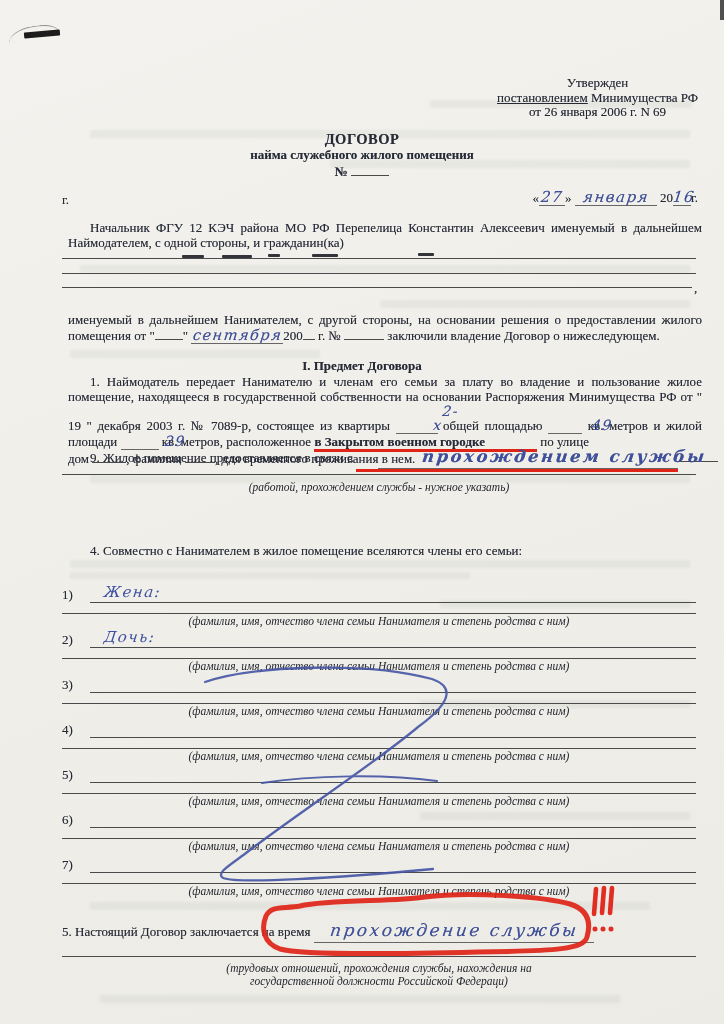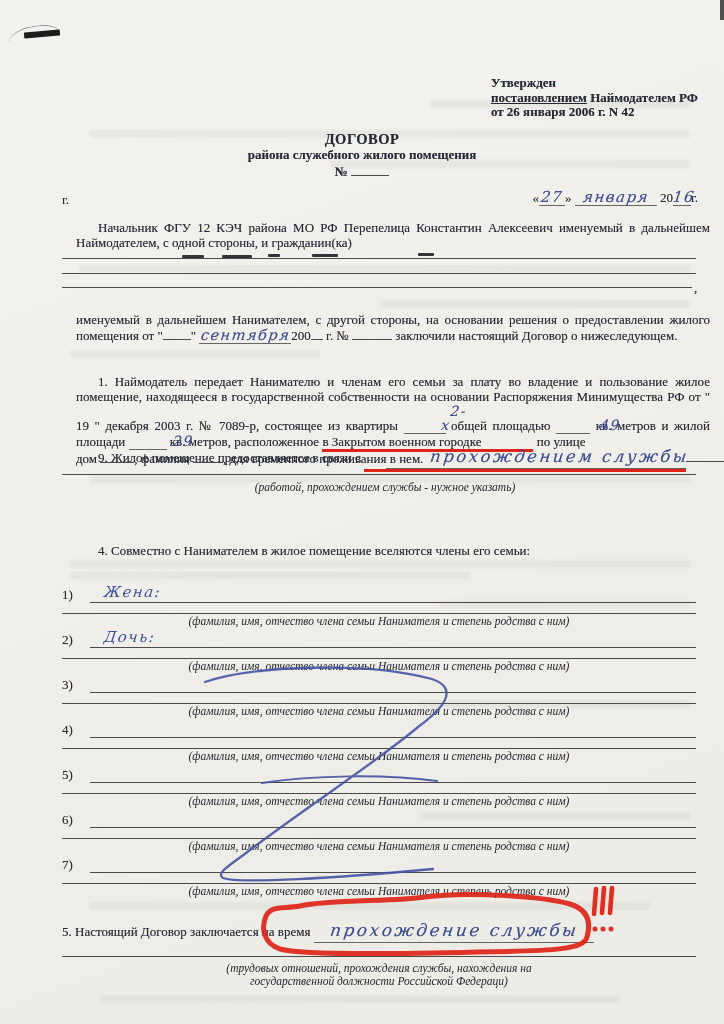--- a/index.html
+++ b/index.html
@@ -20,35 +20,35 @@
     line-height:15px;
   }
   .abs{position:absolute;}
   .txt{text-shadow:0 0 0.5px rgba(38,42,54,0.45);}
   
   .staple{left:24px;top:31px;width:36px;height:6px;background:#1c1c1c;transform:rotate(-5deg);border-radius:1px;}
   .staple-tail{left:8px;top:26px;width:52px;height:14px;border-top:1px solid rgba(70,70,70,.55);border-radius:50% 40% 0 0/100% 80% 0 0;transform:rotate(-8deg);}
   .corner-sliver{right:0;top:0;width:4px;height:20px;background:rgba(40,40,40,.8);}
   .bl{position:absolute;background:rgba(125,140,118,.09);filter:blur(1px);border-radius:2px;pointer-events:none;}
   
-  .approval{top:76px;right:26px;text-align:left;font-weight:bold;line-height:14.5px;}
+  .approval{top:76px;right:26px;text-align:center;font-weight:normal;line-height:14.5px;}
   .approval .u{text-decoration:underline;}
   .title{top:131px;left:0;width:100%;text-align:center;font-weight:bold;line-height:16px;}
   .title .main{font-size:14.5px;letter-spacing:.5px;}
   
   .blank{display:inline-block;border-bottom:1px solid var(--line);height:13px;vertical-align:baseline;}
   .blankline{position:absolute;border-bottom:1px solid var(--line);}
   .hw{
     font-family:"DejaVu Serif", serif;font-style:italic;color:var(--blue);
     display:inline-block;transform:skewX(-7deg);letter-spacing:1.5px;line-height:1;
   }
   .hw-slot{display:inline-block;border-bottom:1px solid #666;text-align:center;vertical-align:baseline;}
-  .redline{border-bottom:3px solid var(--red);}
+  .redline{border-bottom:3px solid var(--red);font-weight:bold;}
   .caption{font-style:italic;font-size:11.5px;color:#23262e;text-align:center;line-height:13px;}
-  .par{position:absolute;left:76px;width:634px;text-align:justify;}
+  .par{position:absolute;left:68px;width:634px;text-align:justify;}
   .indent{text-indent:22px;}
   
   .dateline-city{top:192px;left:62px;}
   .dateline-right{top:190px;right:26px;white-space:nowrap;}
   
   .dash{position:absolute;height:3px;background:#33343a;border-radius:1px;}
   
   .family{top:581px;left:62px;width:634px;}
   .frow{height:45px;}
   .fline1{display:flex;align-items:flex-end;height:22px;}
@@ -83,27 +83,27 @@
   <div class="bl" style="left:70px;top:560px;width:620px;height:8px"></div>
   <div class="bl" style="left:70px;top:572px;width:400px;height:7px"></div>
   <div class="bl" style="left:440px;top:600px;width:250px;height:8px"></div>
   <div class="bl" style="left:420px;top:700px;width:270px;height:8px"></div>
   <div class="bl" style="left:420px;top:812px;width:270px;height:8px"></div>
   <div class="bl" style="left:90px;top:902px;width:560px;height:8px"></div>
   <div class="bl" style="left:100px;top:995px;width:520px;height:8px"></div>
 
   <div class="abs approval txt">
     <div>Утвержден</div>
-    <div><span class="u">постановлением</span><span> Наймодателем РФ</span></div>
-    <div>от 26 января 2006 г. N 42</div>
+    <div><span class="u">постановлением</span><span> Минимущества РФ</span></div>
+    <div>от 26 января 2006 г. N 69</div>
   </div>
 
   <div class="abs title txt">
     <div class="main">ДОГОВОР</div>
-    <div>района служебного жилого помещения</div>
+    <div>найма служебного жилого помещения</div>
     <div><span>№</span> <span class="blank" style="width:38px"></span></div>
   </div>
 
   <div class="abs dateline-city txt">г.</div>
   <div class="abs dateline-right txt">
     <span>«</span><span class="hw-slot" style="width:26px"><span class="hw" style="font-size:15px">27</span></span><span>»</span>
     <span class="hw-slot" style="width:82px"><span class="hw" style="font-size:15px">января</span></span>
     <span>20</span><span class="hw-slot" style="width:18px"><span class="hw" style="font-size:15px">16</span></span><span>г.</span>
   </div>
 
@@ -116,43 +116,44 @@
   <div class="dash" style="left:312px;top:254px;width:26px"></div>
   <div class="dash" style="left:418px;top:253px;width:16px"></div>
   <div class="blankline" style="left:62px;top:261px;width:634px;height:13px"></div>
   <div class="blankline" style="left:62px;top:275px;width:630px;height:13px"></div>
   <div class="abs txt" style="left:694px;top:280px">,</div>
 
   <div class="par txt" style="top:312px">
     <span>именуемый в дальнейшем Нанимателем, с другой стороны, на основании решения о предоставлении жилого помещения от "</span><span class="blank" style="width:28px"></span><span>"</span>
     <span class="hw-slot" style="width:92px"><span class="hw" style="font-size:14.5px">сентября</span></span><span>200</span><span class="blank" style="width:12px"></span>
     <span>г. №</span> <span class="blank" style="width:40px"></span>
-    <span>заключили настоящий Договор о нижеследующем.</span>
-  </div>
-
+    <span>заключили владение Договор о нижеследующем.</span>
+  </div>
+
+  <div class="abs txt" style="left:0;top:358px;width:100%;text-align:center;font-weight:bold">I. Предмет Договора</div>
 
   <div class="par txt indent" style="top:374px">
     <span>1. Наймодатель передает Нанимателю и членам его семьи за плату во владение и пользование жилое помещение, находящееся в государственной собственности на основании Распоряжения Минимущества РФ от " 19 " декабря 2003 г. № 7089-р, состоящее из квартиры</span>
     <span class="hw-slot" style="width:42px"><span class="hw" style="font-size:14px">2-х</span></span>
     <span>общей площадью</span>
     <span class="hw-slot" style="width:34px"><span class="hw" style="font-size:14px">49</span></span>
     <span>кв. метров и жилой площади</span>
     <span class="hw-slot" style="width:38px"><span class="hw" style="font-size:14px">29</span></span>
     <span>кв. метров, расположенное</span>
     <span class="redline" style="padding-right:52px">в Закрытом военном городке</span>
     <span>по улице</span><br>
     <span>дом</span> <span class="blank" style="width:34px"></span><span>, фамилия</span> <span class="blank" style="width:30px"></span><span>, для временного проживания в нем.</span>
   </div>
 
   <div class="par txt indent" style="top:449px;white-space:nowrap">
     <span>9. Жилое помещение предоставляется в связи с</span>
     <span class="redline" style="display:inline-block"><span class="hw-slot" style="width:300px"><span class="hw hw-big">прохождением службы</span></span></span><span class="blank" style="width:40px"></span>
   </div>
   <div class="blankline" style="left:62px;top:462px;width:634px;height:13px"></div>
-  <div class="abs caption" style="left:68px;top:481px;width:634px">(работой, прохождением службы - нужное указать)</div>
+  <div class="abs caption" style="left:62px;top:481px;width:634px">(работой, прохождением службы - нужное указать)</div>
 
 
   <div class="par txt indent" style="top:543px">4. Совместно с Нанимателем в жилое помещение вселяются члены его семьи:</div>
 
   <div class="abs family">
     <div class="frow">
       <div class="fline1">
           <span class="fnum txt">1)</span>
           <span class="fslot">
             <span class="hw">Жена:</span>

